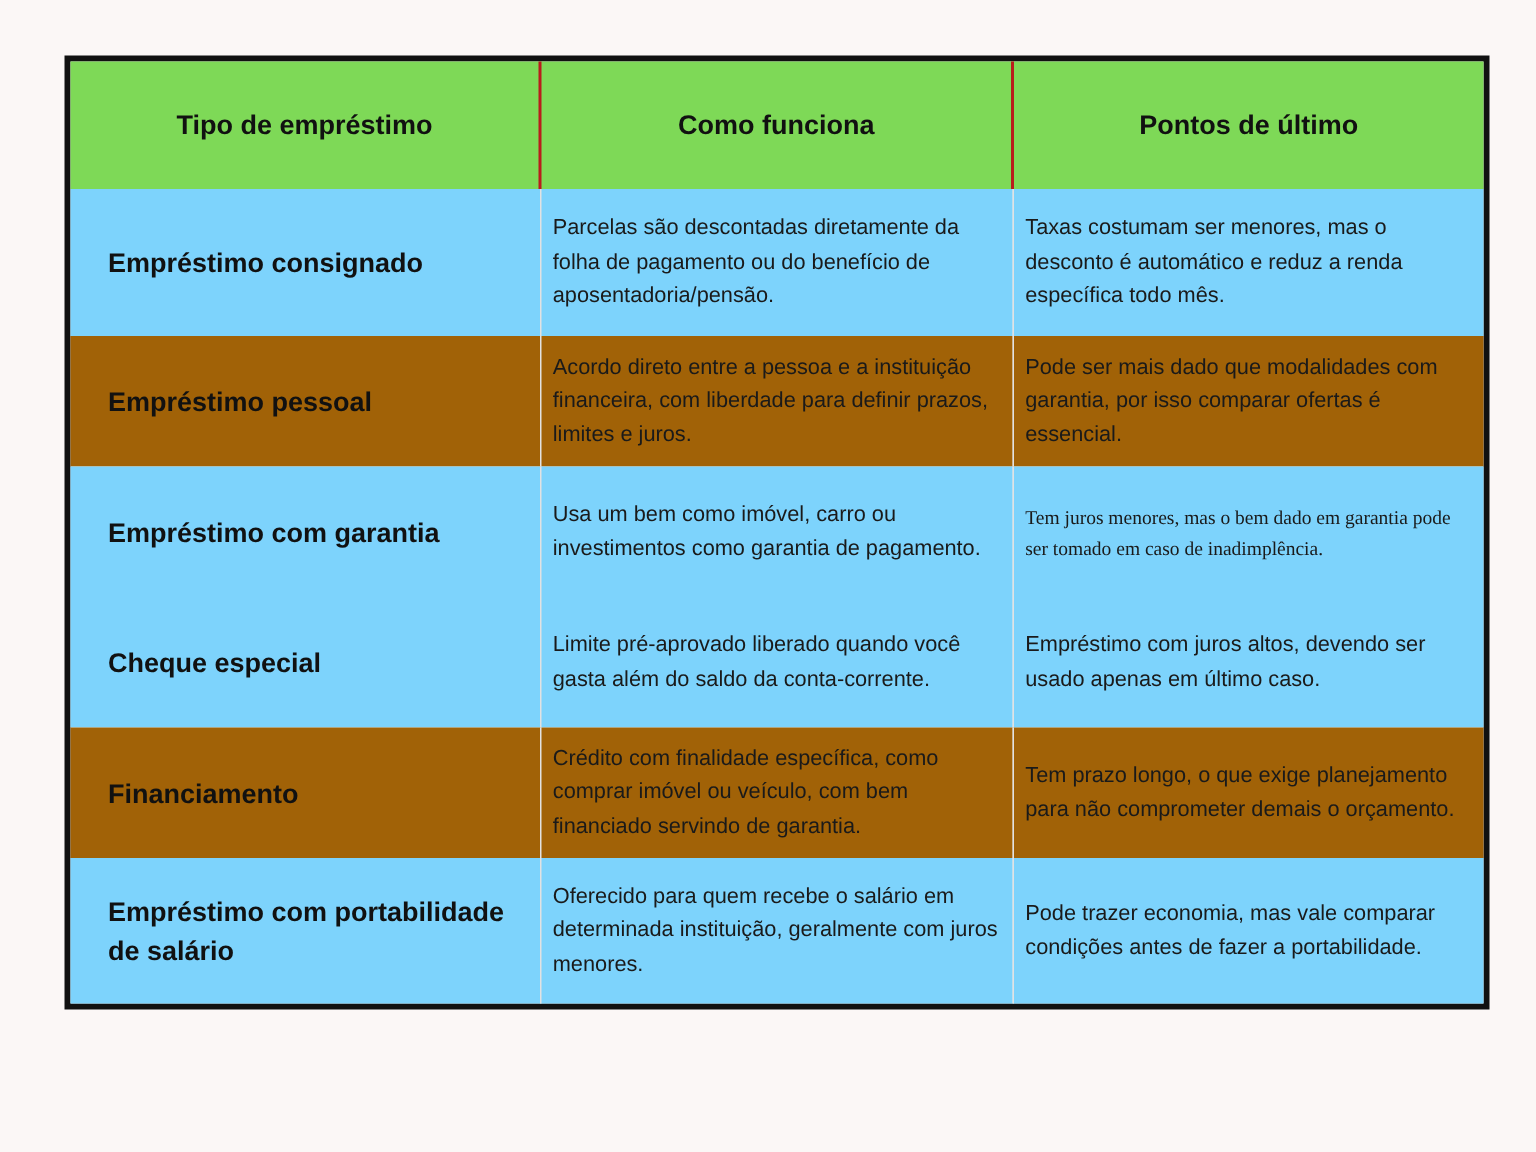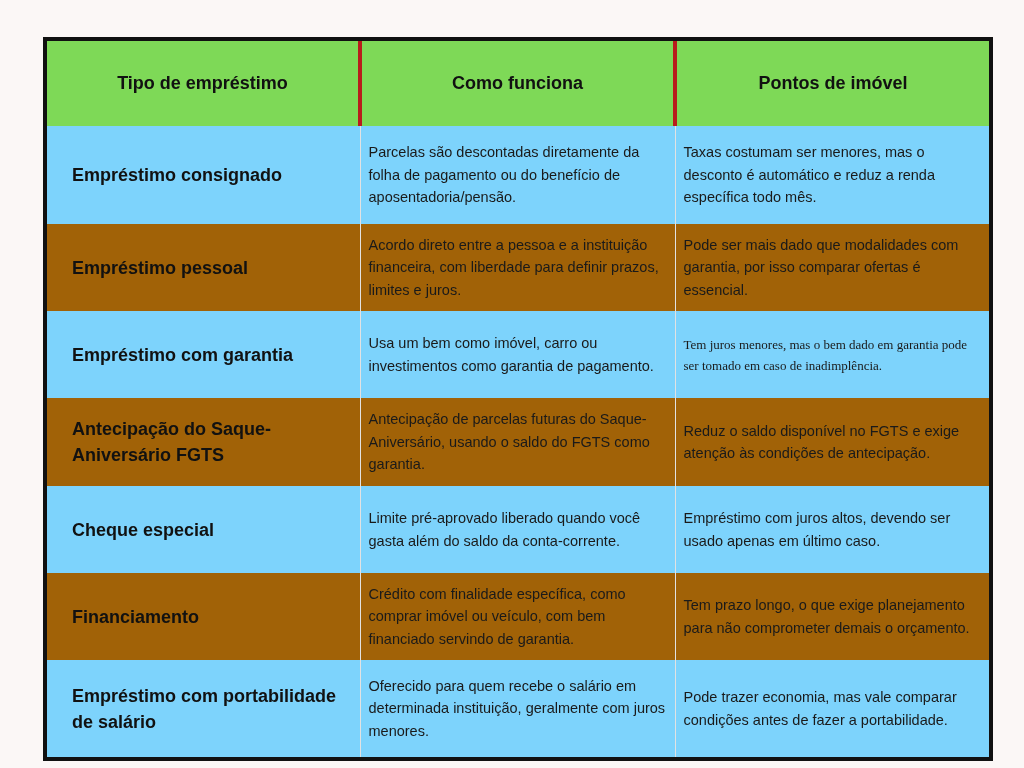--- a/index.html
+++ b/index.html
@@ -25,21 +25,21 @@
   col.c1 { width: 313px; }
   col.c2 { width: 315px; }
   col.c3 { width: 314px; }
   th {
     background: #7ed957;
     height: 85px;
     font-weight: bold;
     font-size: 18px;
     color: #111111;
     text-align: center;
-    border-right: 4px solid #b91c1c;
+    border-right: 2px solid #b91c1c;
     padding: 0;
   }
   th:last-child { border-right: none; }
   td {
     vertical-align: middle;
     border-right: 1px solid #e2e2e2;
     padding: 0 8px 0 8px;
     color: #1a1a1a;
   }
   td:last-child { border-right: none; }
@@ -73,43 +73,38 @@
   <table>
     <colgroup>
         <col class="c1">
         <col class="c2">
         <col class="c3">
       </colgroup>
     <thead>
       <tr>
         <th>Tipo de empréstimo</th>
         <th>Como funciona</th>
-        <th>Pontos de imóvel</th>
+        <th>Pontos de último</th>
       </tr>
     </thead>
     <tbody>
       <tr class="row-white h98">
         <td class="type-cell">Empréstimo consignado</td>
         <td class="desc-cell">Parcelas são descontadas diretamente da folha de pagamento ou do benefício de aposentadoria/pensão.</td>
         <td class="desc-cell">Taxas costumam ser menores, mas o desconto é automático e reduz a renda específica todo mês.</td>
       </tr>
       <tr class="row-gray h87">
         <td class="type-cell">Empréstimo pessoal</td>
         <td class="desc-cell">Acordo direto entre a pessoa e a instituição financeira, com liberdade para definir prazos, limites e juros.</td>
         <td class="desc-cell">Pode ser mais dado que modalidades com garantia, por isso comparar ofertas é essencial.</td>
       </tr>
       <tr class="row-white h87">
         <td class="type-cell">Empréstimo com garantia</td>
         <td class="desc-cell">Usa um bem como imóvel, carro ou investimentos como garantia de pagamento.</td>
         <td class="small-cell">Tem juros menores, mas o bem dado em garantia pode ser tomado em caso de inadimplência.</td>
-      </tr>
-      <tr class="row-gray h88">
-        <td class="type-cell">Antecipação do Saque-Aniversário FGTS</td>
-        <td class="desc-cell">Antecipação de parcelas futuras do Saque-Aniversário, usando o saldo do FGTS como garantia.</td>
-        <td class="desc-cell">Reduz o saldo disponível no FGTS e exige atenção às condições de antecipação.</td>
       </tr>
       <tr class="row-white h87">
         <td class="type-cell">Cheque especial</td>
         <td class="desc-cell">Limite pré-aprovado liberado quando você gasta além do saldo da conta-corrente.</td>
         <td class="desc-cell">Empréstimo com juros altos, devendo ser usado apenas em último caso.</td>
       </tr>
       <tr class="row-gray h87">
         <td class="type-cell">Financiamento</td>
         <td class="desc-cell">Crédito com finalidade específica, como comprar imóvel ou veículo, com bem financiado servindo de garantia.</td>
         <td class="desc-cell">Tem prazo longo, o que exige planejamento para não comprometer demais o orçamento.</td>

